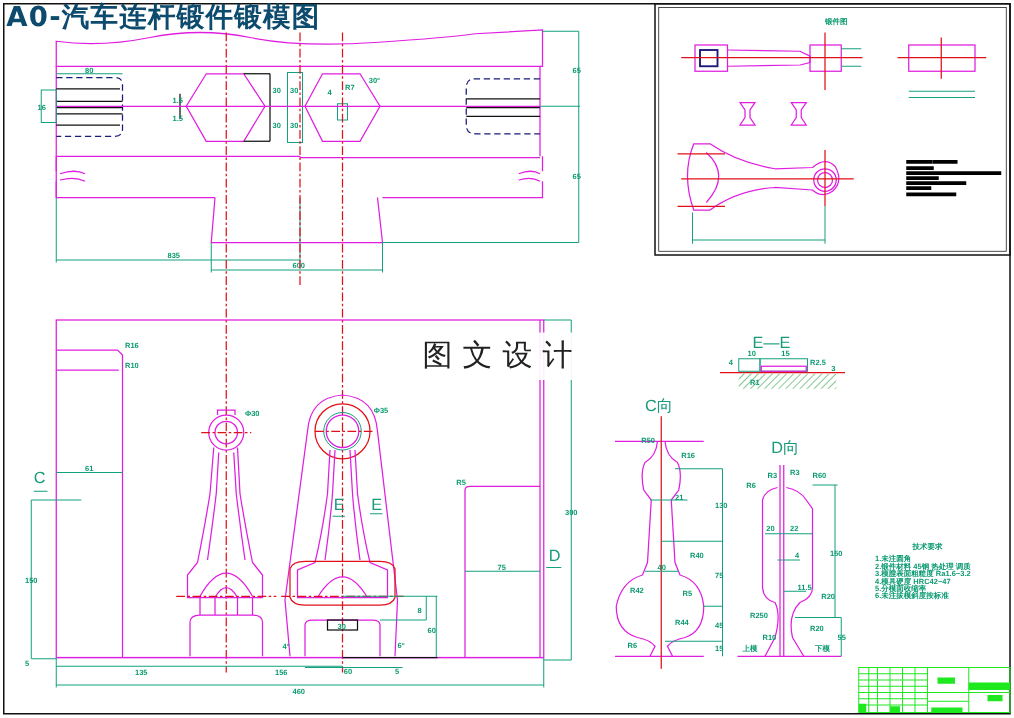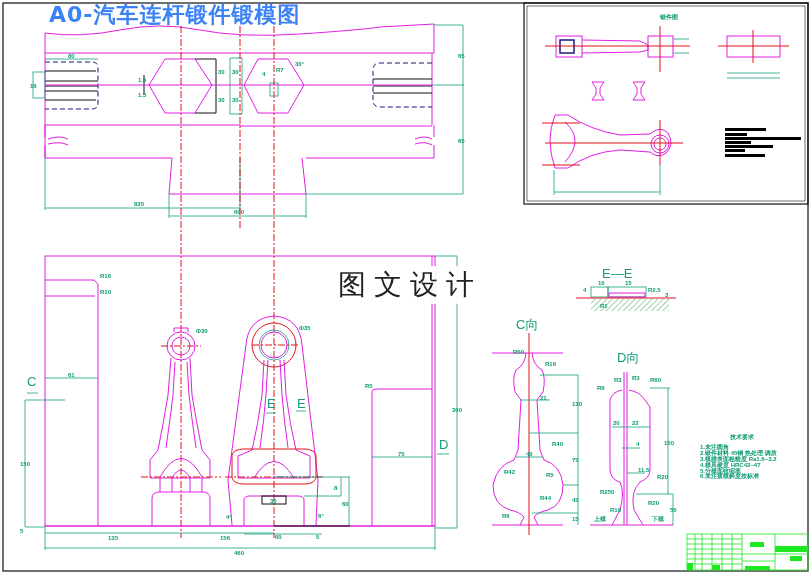--- a/index.html
+++ b/index.html
@@ -1,19 +1,19 @@
 <!DOCTYPE html>
 <html><head>
 <meta charset="utf-8">
 <style>
   html,body{margin:0;padding:0;background:#fff;}
   body{width:811px;height:574px;position:relative;overflow:hidden;font-family:"DejaVu Sans",sans-serif;}
   #canvas{position:absolute;left:0;top:0;width:811px;height:574px;}
-  .title{position:absolute;left:5px;top:2px;color:#3b82f6;font-family:"DejaVu Sans",sans-serif;font-size:22px;font-weight:bold;letter-spacing:1px;line-height:26px;white-space:nowrap;padding-left:44px;}
-  .watermark{position:absolute;left:330px;top:266px;width:150px;height:38px;background:rgba(255,255,255,0.92);color:#222;font-family:Liberation Sans, sans-serif;font-size:28px;letter-spacing:8px;line-height:38px;padding-left:8px;}
+  .title{position:absolute;left:5px;top:2px;color:#0c4a6e;font-family:"DejaVu Sans",sans-serif;font-size:22px;font-weight:bold;letter-spacing:1px;line-height:26px;white-space:nowrap;}
+  .watermark{position:absolute;left:330px;top:266px;width:150px;height:38px;background:rgba(255,255,255,0.92);color:#222;font-family:Liberation Sans, sans-serif;font-size:24px;letter-spacing:8px;line-height:38px;padding-left:8px;}
   svg text{font-family:"Liberation Sans",sans-serif;}
   .dim{fill:#0a9a70;font-size:6px;font-weight:bold;}
   .lbl{fill:#1a9a7a;font-size:13px;}
   .mg{stroke:#e01ee0;fill:none;stroke-width:1;}
   .gr{stroke:#12a07e;fill:none;stroke-width:0.8;}
   .rd{stroke:#e0101a;fill:none;stroke-width:1;stroke-dasharray:7 2 2 2;}
   .nv{stroke:#1a1a7a;fill:none;stroke-width:1;stroke-dasharray:5 3;}
   .bk{stroke:#111;fill:none;stroke-width:1;}
   .lg{stroke:#1ee81e;fill:none;stroke-width:0.8;}
 </style>

